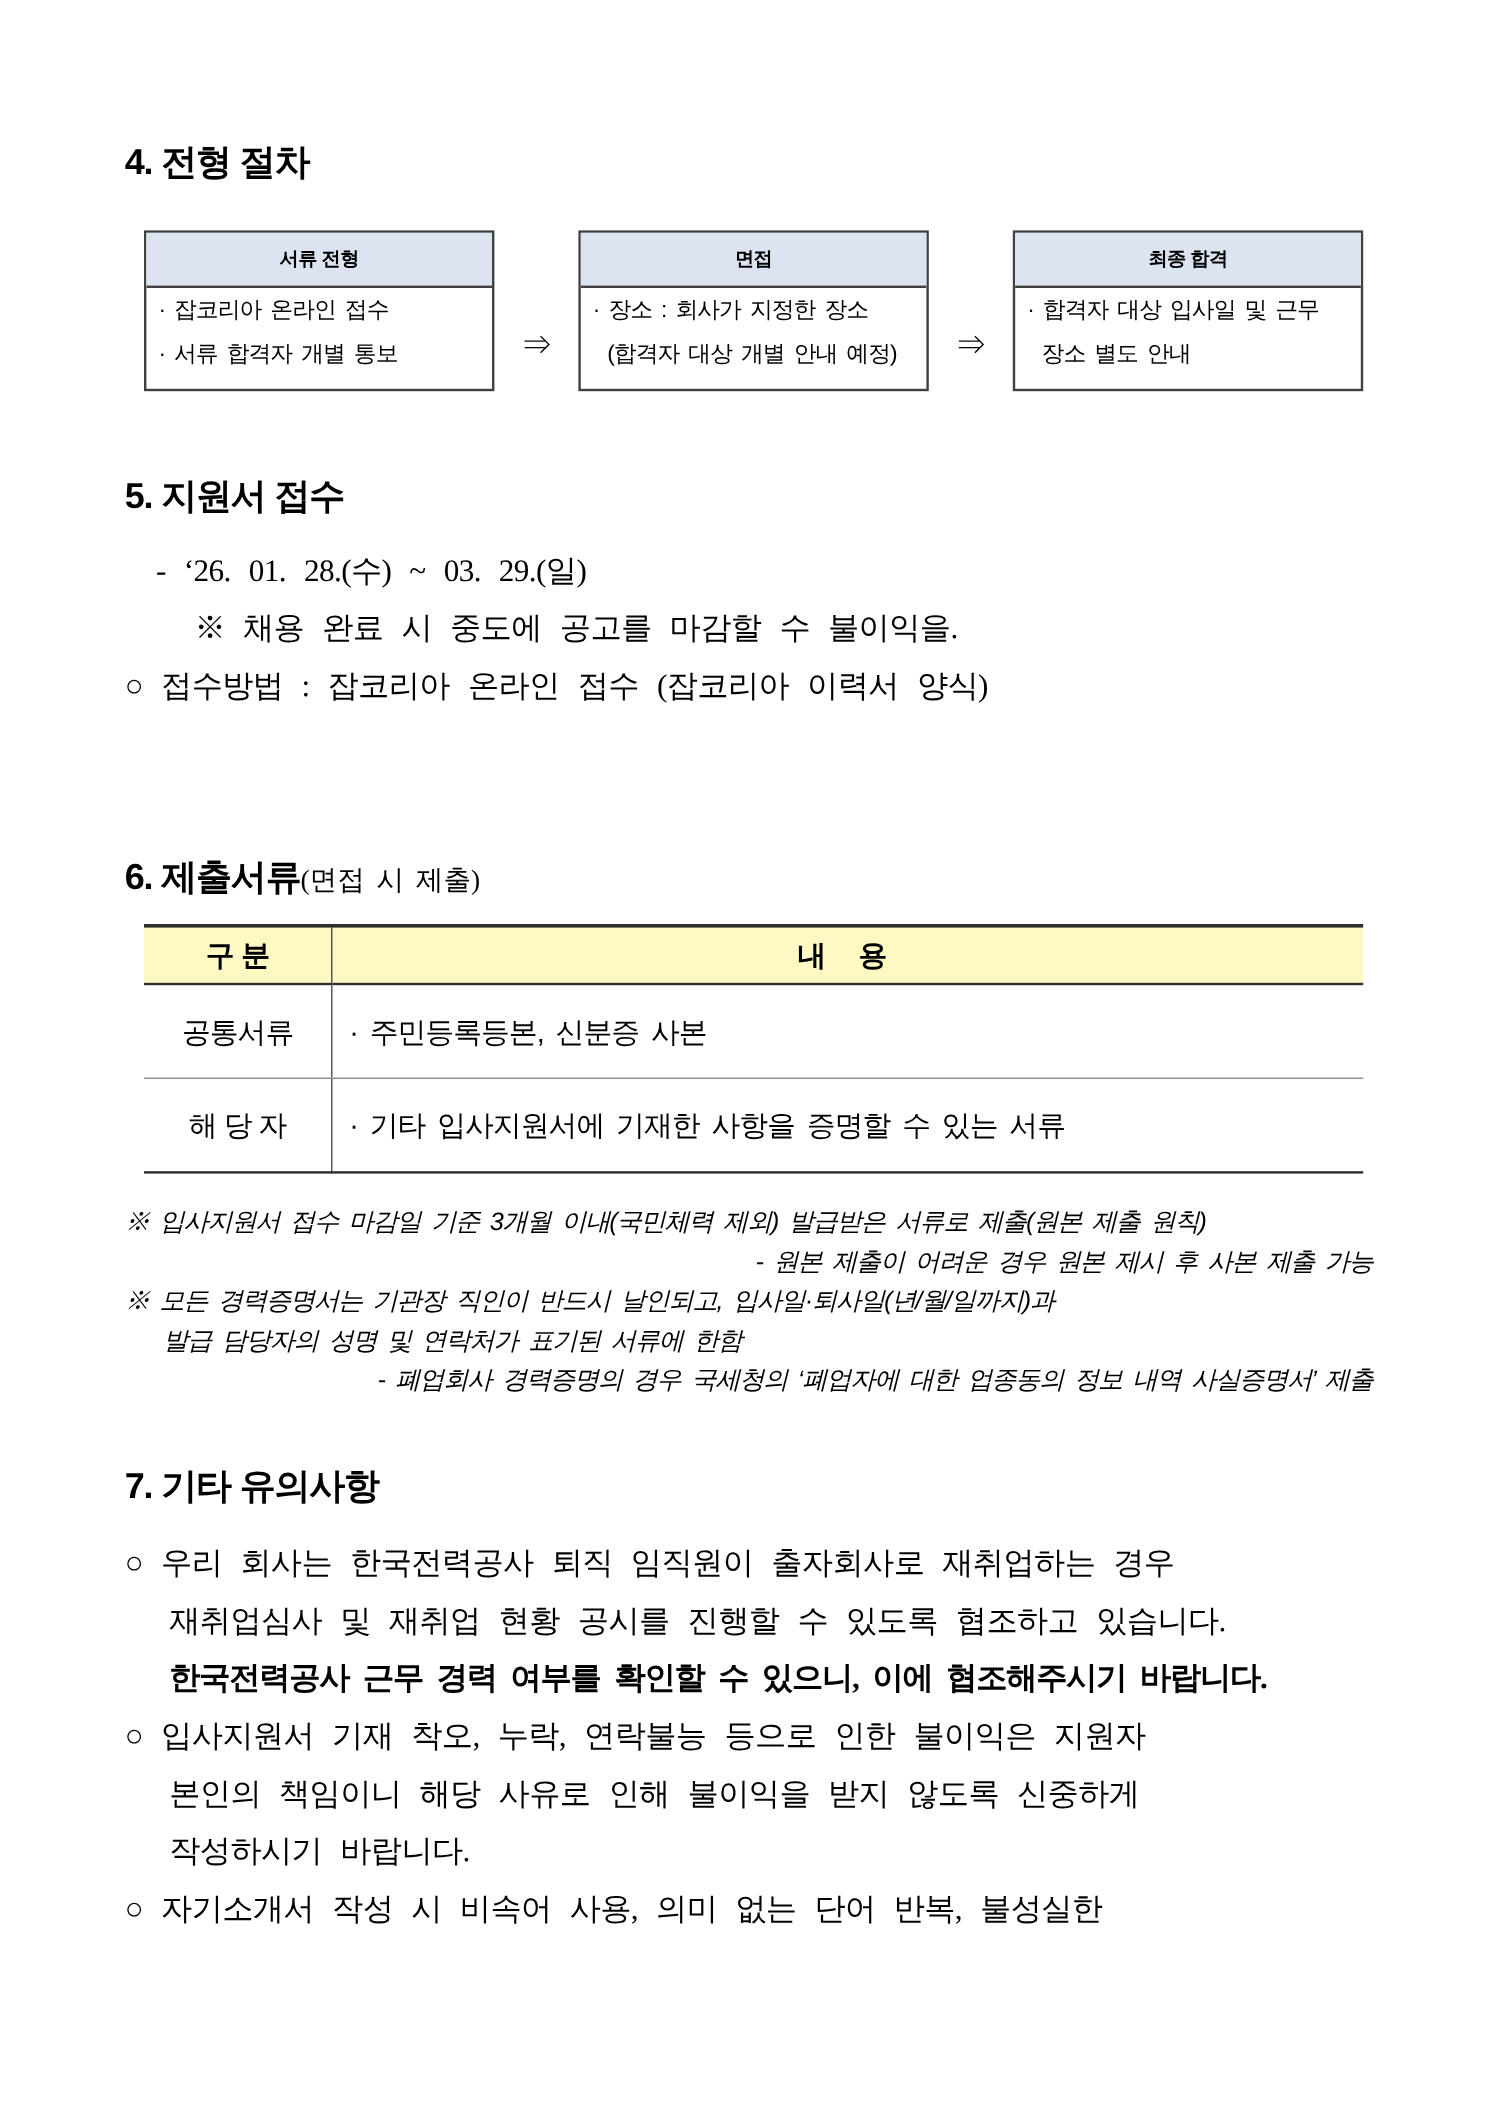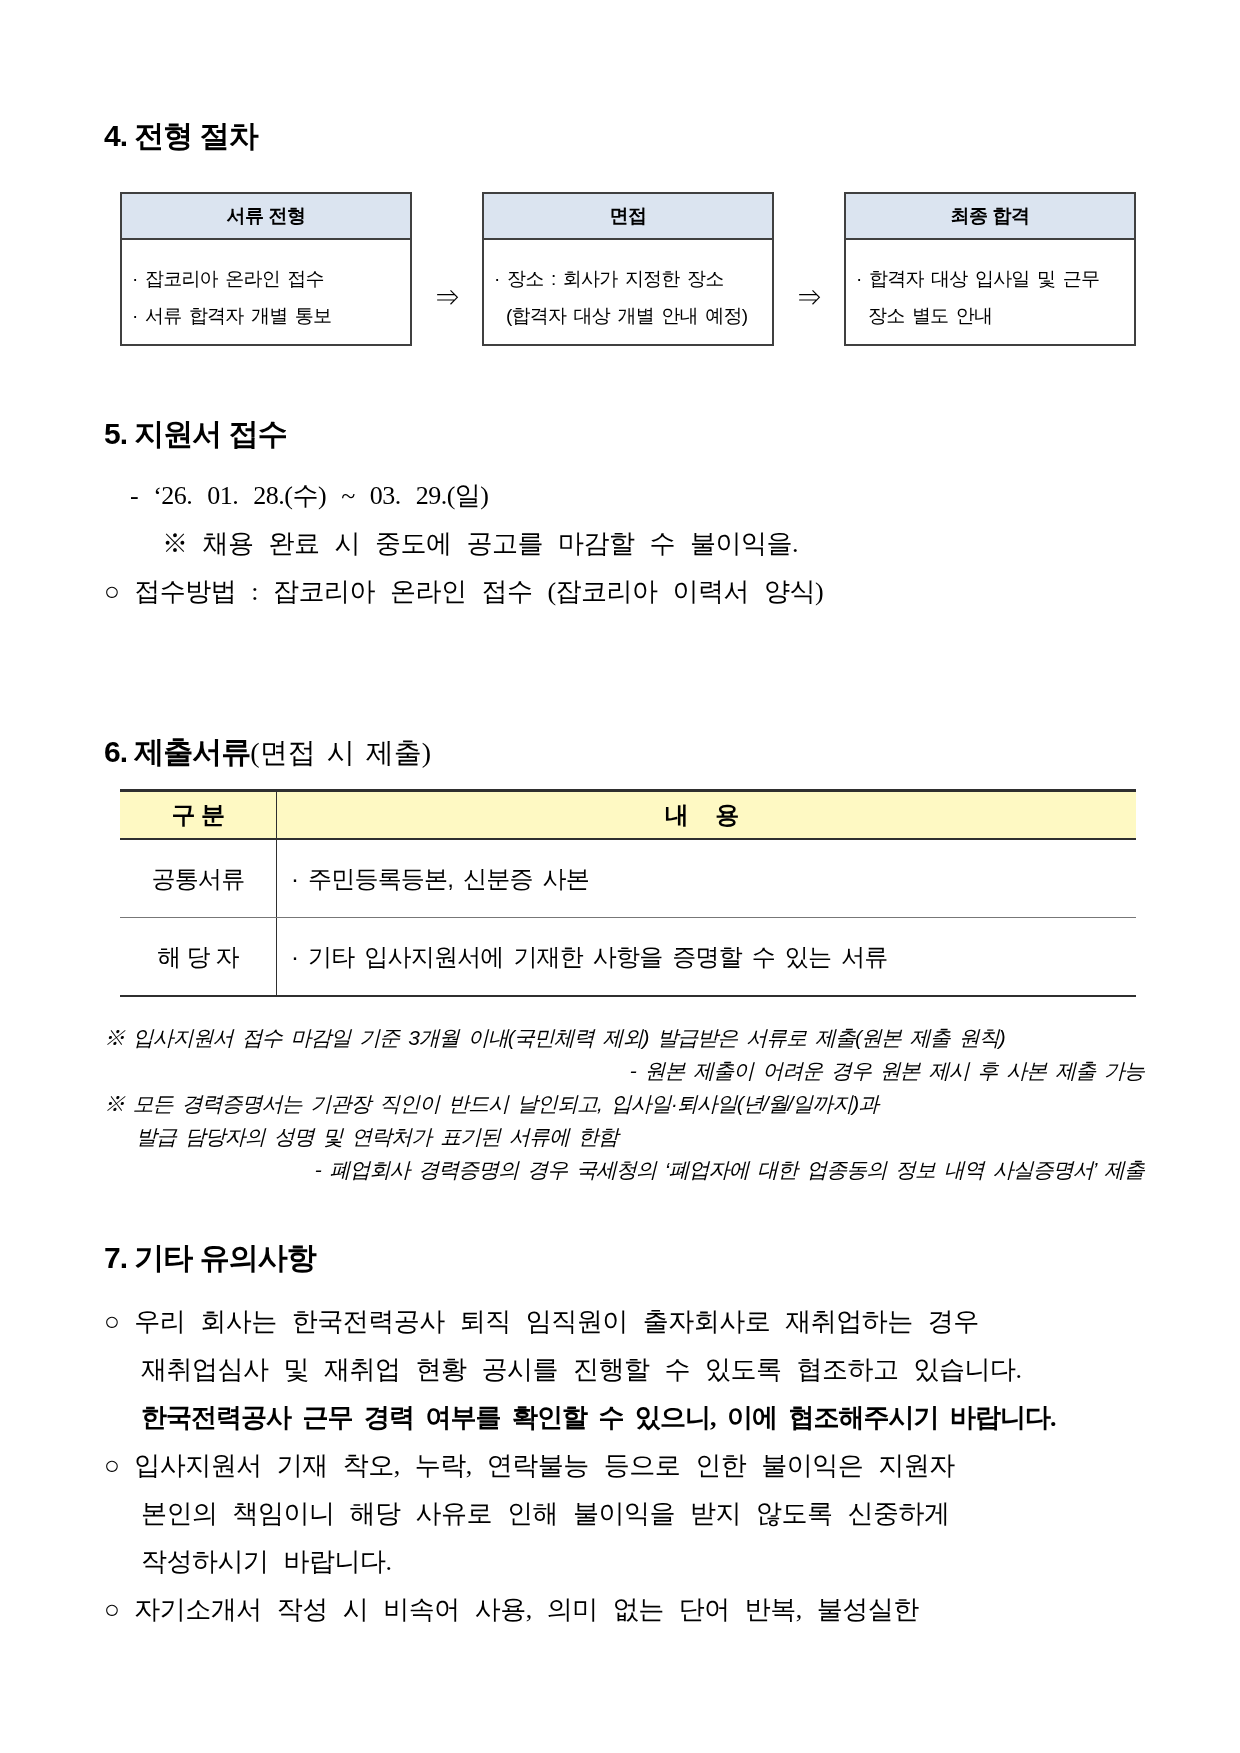--- a/index.html
+++ b/index.html
@@ -24,25 +24,25 @@
     white-space:nowrap;
   }
 
   
   .flow-row { display:flex; align-items:stretch; margin:38px 0 0 16px; width:1016px; }
   .flow-box { width:292px; border:2px solid #404040; background:#fff; box-sizing:border-box; }
   .flow-box-header {
     height:44px; background:#dbe4f0;
     border-bottom:2px solid #404040;
     display:flex; align-items:center; justify-content:center;
-    font-family:"Liberation Sans", sans-serif; font-weight:bold; font-size:19px;
+    font-family:"Liberation Sans", sans-serif; font-weight:bold; font-size:16px;
     letter-spacing:-0.5px;
   }
   .flow-box-body {
-    padding:20px 8px 10px 10px;
+    padding:0 8px 10px 10px;
     font-family:"Liberation Sans", sans-serif;
     font-size:19px; line-height:37px;
     letter-spacing:-0.8px; word-spacing:3px;
     white-space:nowrap;
   }
   .flow-box-body .indent { padding-left:12px; }
   .flow-gap { flex:1; display:flex; align-items:center; justify-content:center; }
   .flow-arrow { font-family:"Liberation Sans", sans-serif; font-size:27px; padding-top:58px; }
 
   
@@ -57,21 +57,21 @@
   .bold { font-weight:bold; letter-spacing:-1px; word-spacing:6px; }
 
   .sec5 { margin-top:70px; }
   .sec5 .lines { margin-top:20px; }
 
   
   .sec6 { margin-top:118px; }
   .sec6-title { white-space:nowrap; }
   .sec6-title .t-note {
     font-family:"Liberation Serif", serif;
-    font-weight:normal; font-size:28px; letter-spacing:0; word-spacing:4px;
+    font-weight:normal; font-size:23px; letter-spacing:0; word-spacing:4px;
   }
   table.doc-table {
     margin:18px 0 0 16px;
     width:1016px;
     border-collapse:collapse;
     border-top:3px solid #2f2f2f;
     border-bottom:2px solid #2f2f2f;
     font-family:"Liberation Sans", sans-serif;
     font-size:24px;
   }

